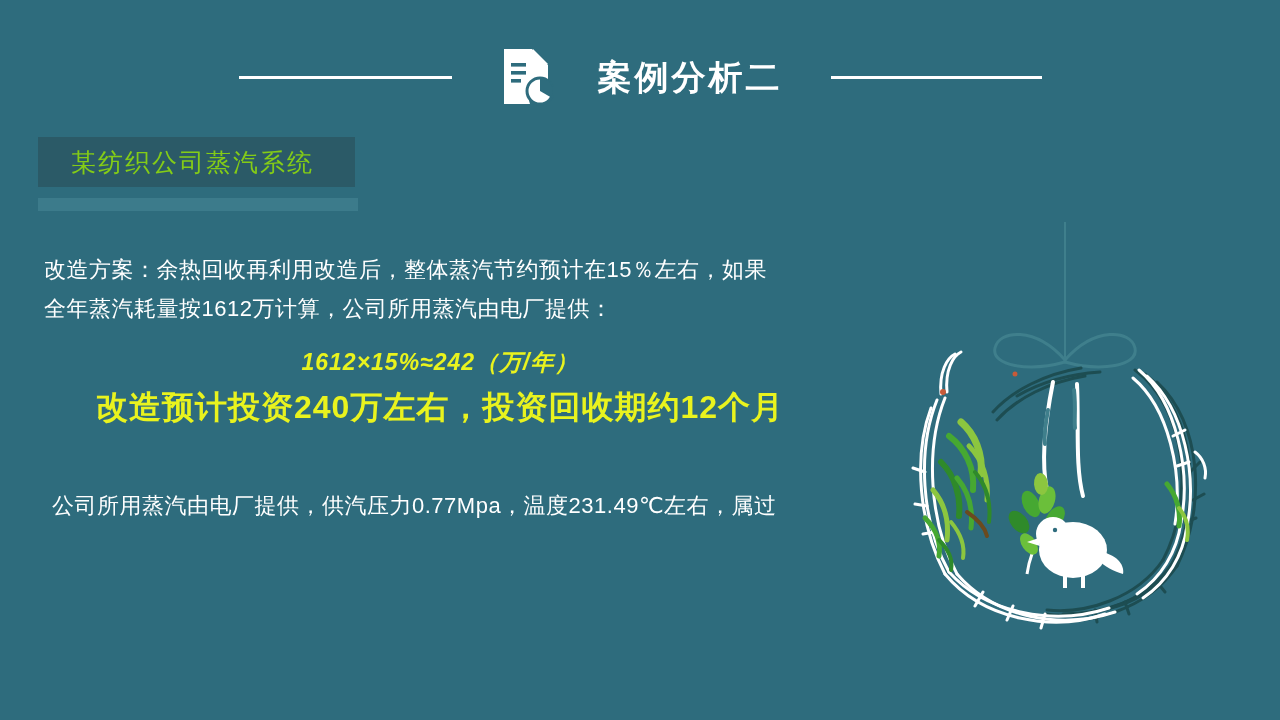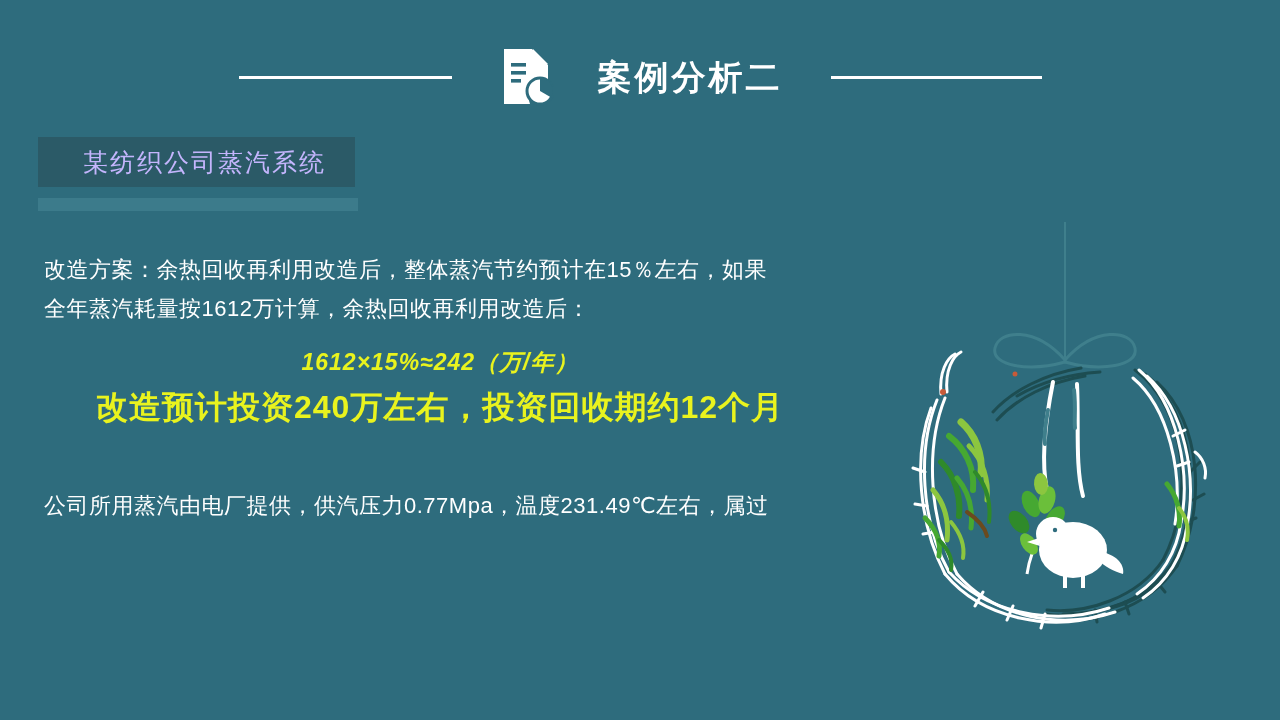--- a/index.html
+++ b/index.html
@@ -65,24 +65,24 @@
     position: absolute;
     left: 38px;
     top: 137px;
     width: 317px;
     height: 50px;
     background: #2b5a67;
     display: flex;
     align-items: center;
   }
   .section-box-label {
-    color: #c4b5fd;
+    color: #84cc16;
     font-size: 25px;
     letter-spacing: 2px;
-    padding-left: 45px;
+    padding-left: 33px;
     white-space: nowrap;
   }
   .section-accent-bar {
     position: absolute;
     left: 38px;
     top: 198px;
     width: 320px;
     height: 13px;
     background: #3c7b8b;
   }
@@ -91,21 +91,21 @@
   .body-block {
     position: absolute;
     left: 44px;
     color: #ffffff;
     font-size: 22px;
     line-height: 39px;
     letter-spacing: 0.5px;
     white-space: nowrap;
   }
   #para-intro { top: 250px; }
-  #para-specs { top: 486px; }
+  #para-specs { top: 486px; margin-left: 8px; }
 
   .formula-block {
     position: absolute;
     left: 0;
     width: 880px;
     text-align: center;
     color: #e9f31e;
     font-weight: bold;
     white-space: nowrap;
   }
@@ -158,21 +158,21 @@
     <div class="rule rule-right"></div>
   </div>
 
   <div class="section-box">
     <span class="section-box-label">某纺织公司蒸汽系统</span>
   </div>
   <div class="section-accent-bar"></div>
 
   <div class="body-block" id="para-intro">
     <div>改造方案：余热回收再利用改造后，整体蒸汽节约预计在15％左右，如果</div>
-    <div>全年蒸汽耗量按1612万计算，余热回收再利用改造后：</div>
+    <div>全年蒸汽耗量按1612万计算，公司所用蒸汽由电厂提供：</div>
   </div>
 
   <div class="formula-block" id="formula-1">1612×15%≈242（万/年）</div>
 
   <div class="formula-block" id="formula-2">改造预计投资240万左右，投资回收期约12个月</div>
 
   <div class="body-block" id="para-specs">
     <div>公司所用蒸汽由电厂提供，供汽压力0.77Mpa，温度231.49℃左右，属过</div>
   </div>
 

